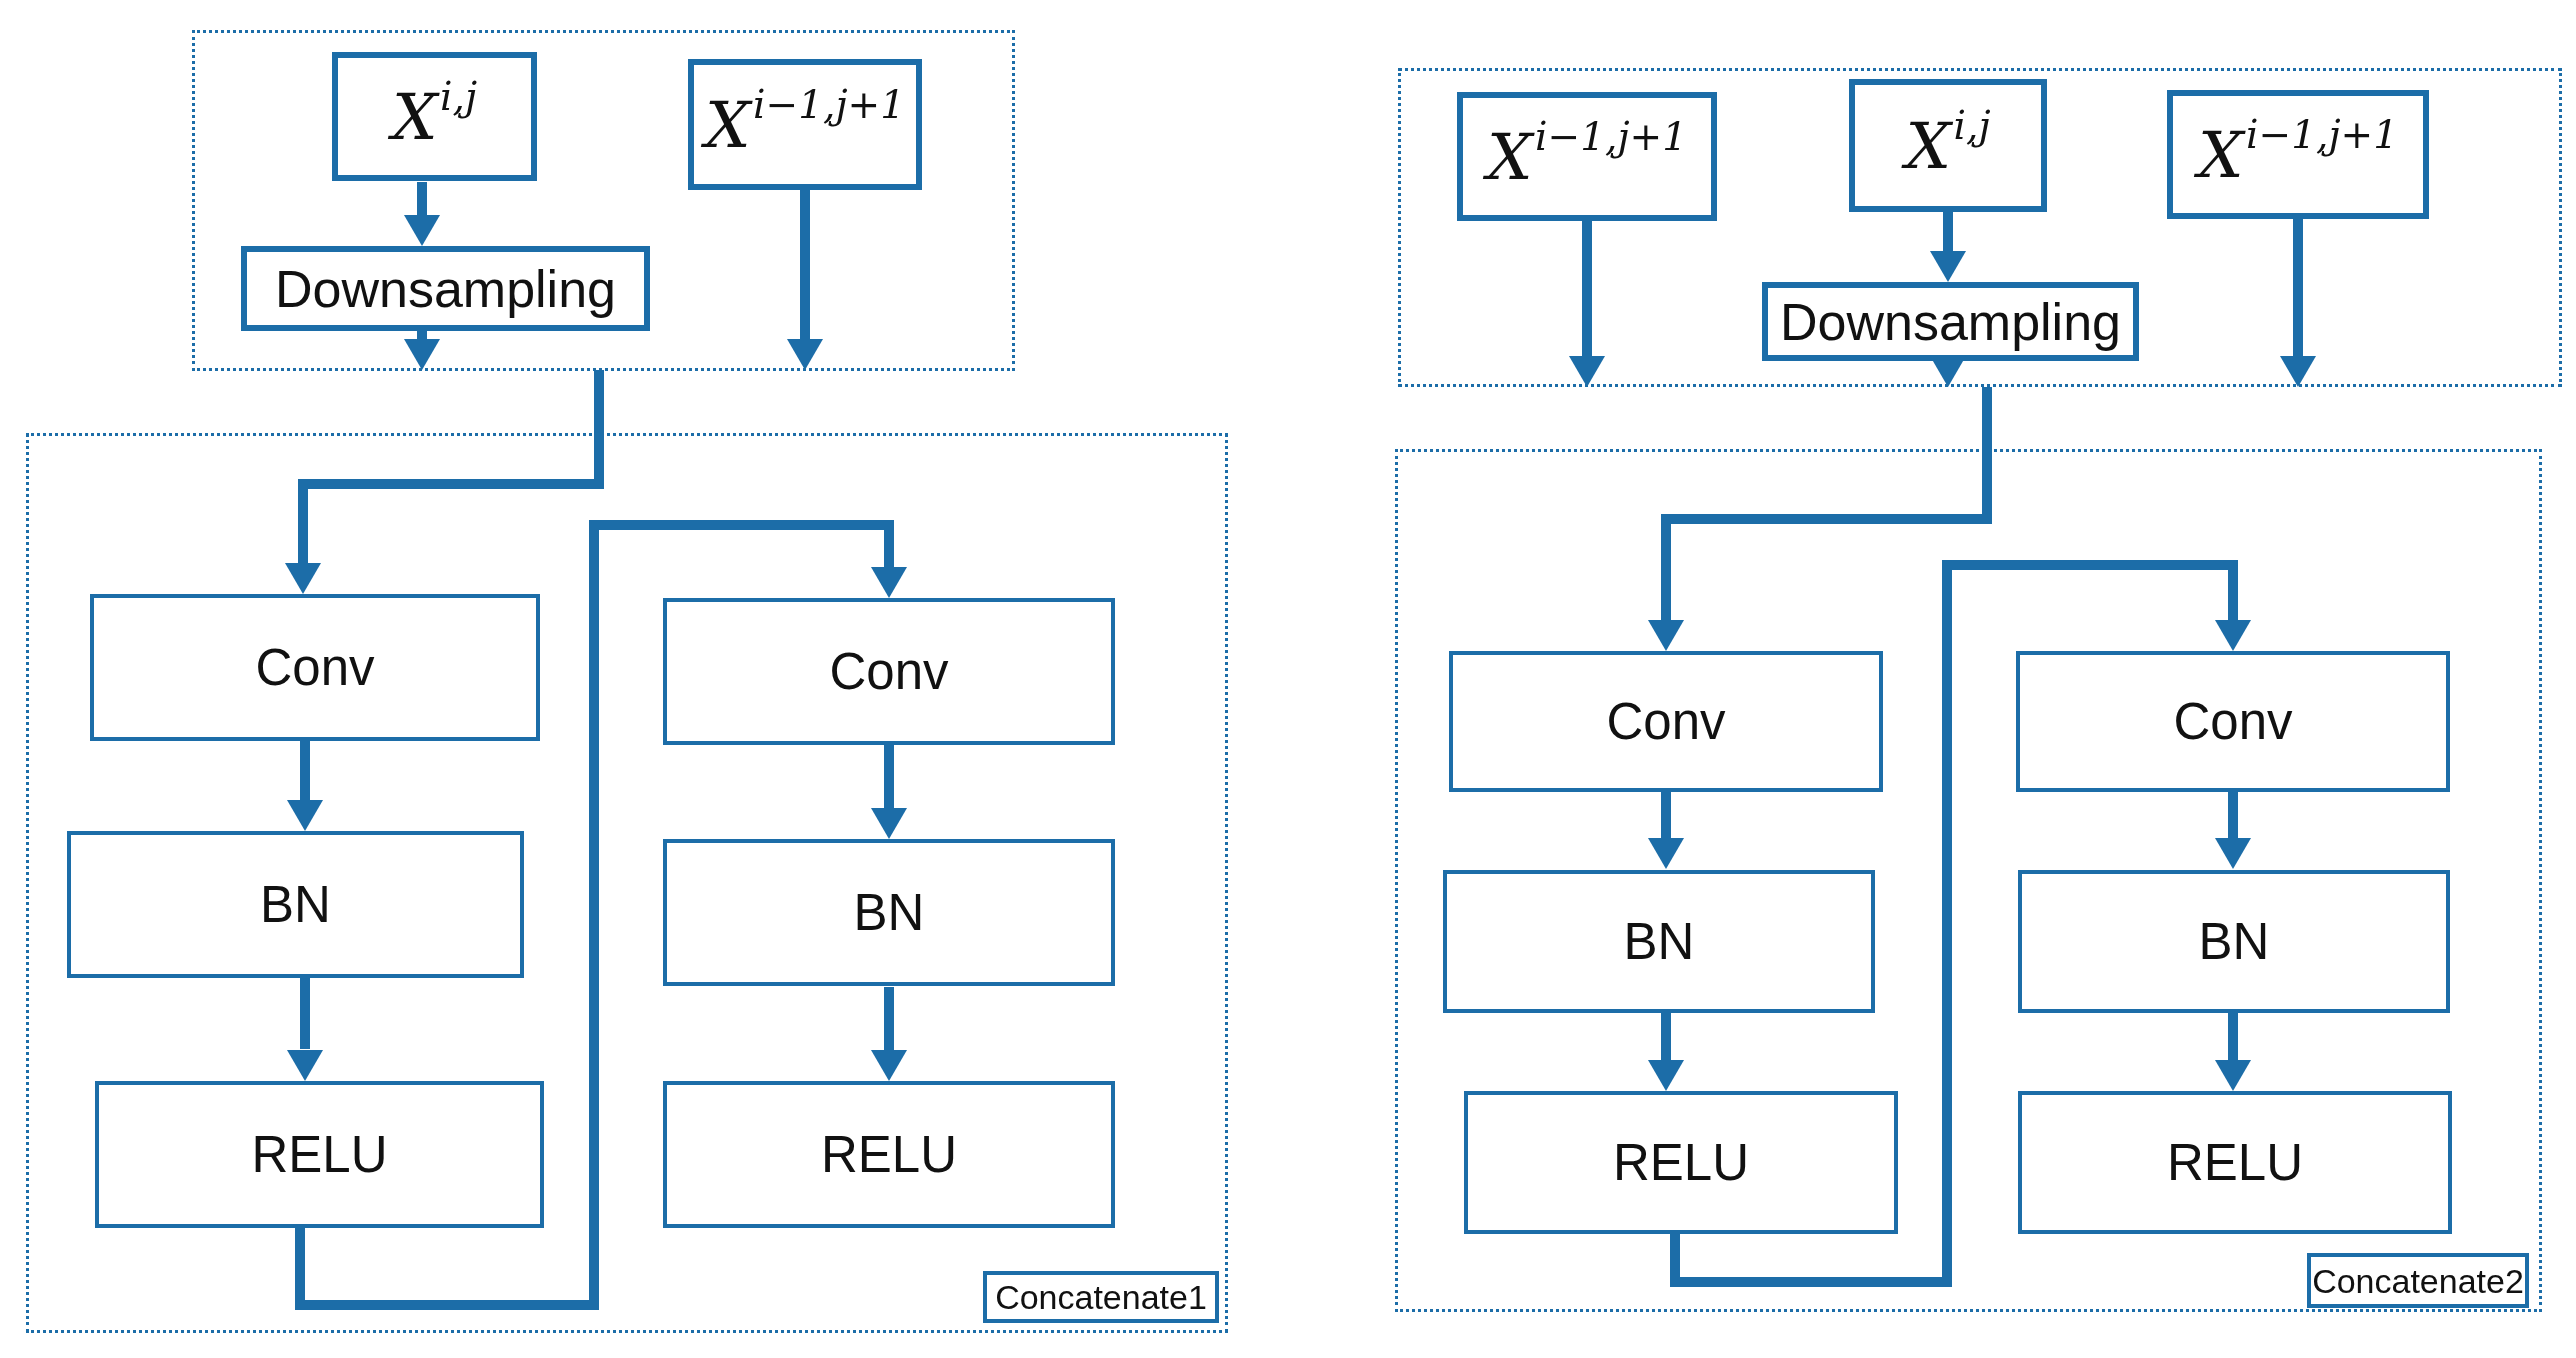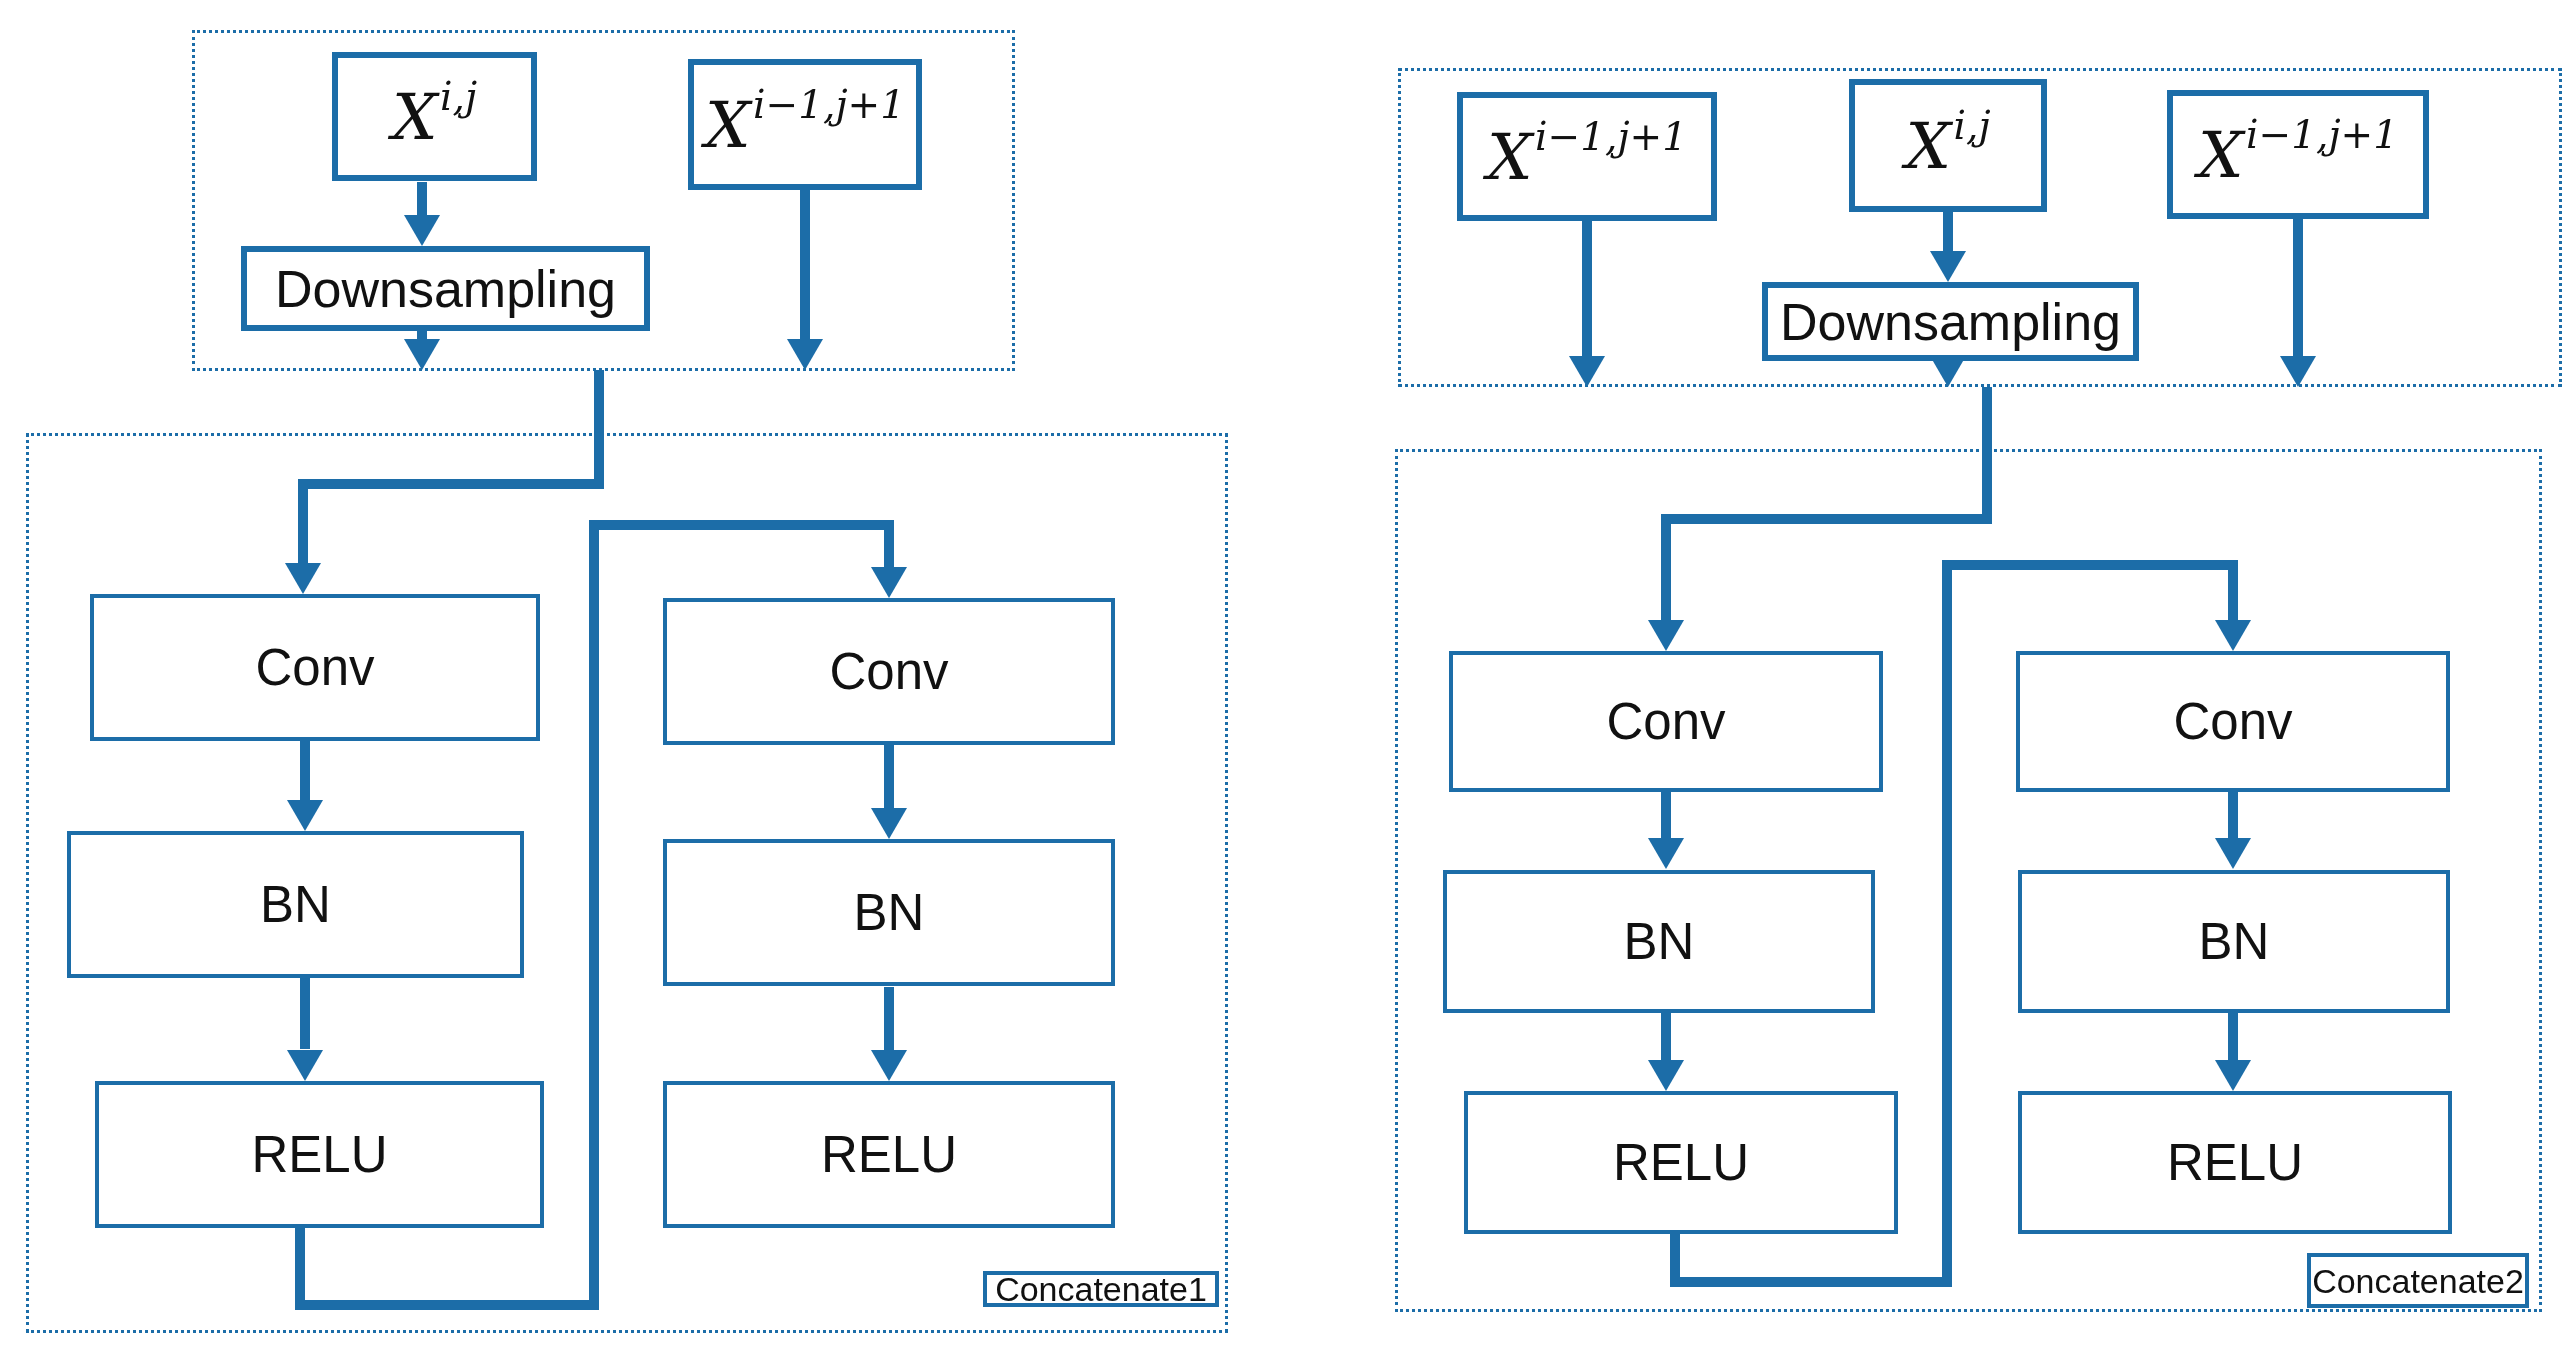--- a/index.html
+++ b/index.html
@@ -125,21 +125,21 @@
     <span class="label">RELU</span>
   </div>
 
   <div class="vl" style="left:295px; top:1228px; height:82px;"></div>
   <div class="hl" style="left:295px; top:1300px; width:304px;"></div>
   <div class="vl" style="left:589px; top:520px; height:790px;"></div>
   <div class="hl" style="left:589px; top:520px; width:305px;"></div>
   <div class="vl" style="left:884px; top:520px; height:47px;"></div>
   <div class="ah" style="left:871px; top:567px;"></div>
 
-  <div class="tag" style="left:983px; top:1271px; width:236px; height:36px;">
+  <div class="tag" style="left:983px; top:1271px; width:236px; height:52px;">
     <span class="label">Concatenate1</span>
   </div>
 
   <div class="dotted" style="left:1398px; top:68px; width:1164px; height:319px;"></div>
   <div class="dotted" style="left:1395px; top:449px; width:1147px; height:863px;"></div>
 
   <div class="box" style="left:1457px; top:92px; width:260px; height:129px;">
     <span class="math"><i class="mbase">X</i><sup class="msup">i−1,j+1</sup></span>
   </div>
   <div class="box" style="left:1849px; top:79px; width:198px; height:133px;">

